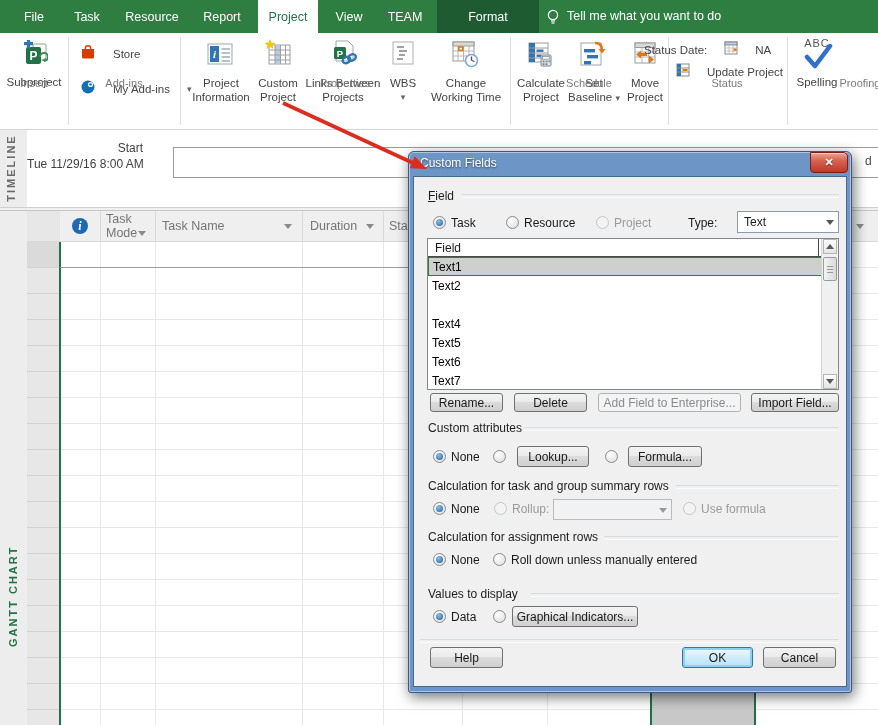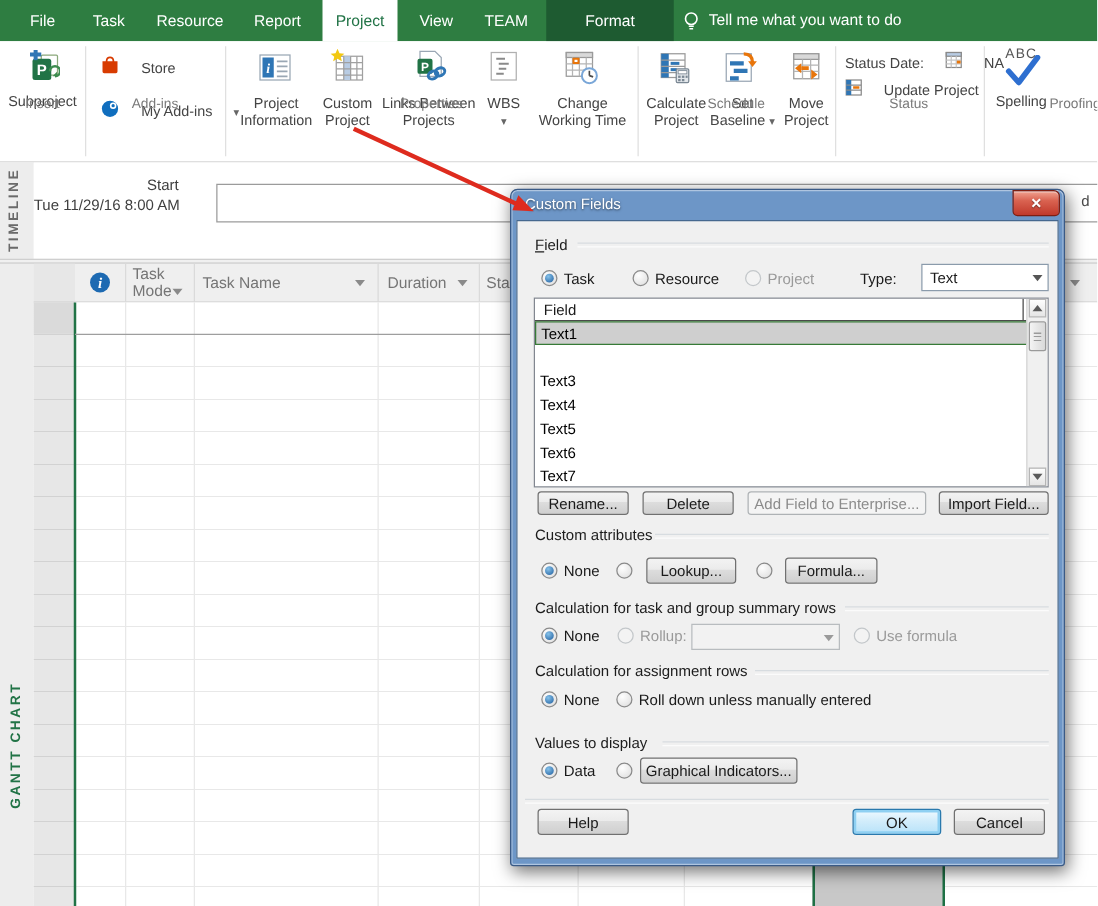--- a/index.html
+++ b/index.html
@@ -302,21 +302,21 @@
           <polygon points="23,19.5 18,15.5 18,23.5"></polygon>
         </g>
     </svg>
   </div>
   <div class="abs rlabel2 ctr" style="left:645px;top:76px;">
     <div>Move</div>
     <div>Project</div>
   </div>
   <div class="abs glabel ctr" style="left:589px;">Schedule</div>
 
-  <div class="abs smallrow" style="left:676px;top:41px;">
+  <div class="abs smallrow" style="left:644px;top:41px;">
     <span class="rlabel">Status Date:</span>
     <span><svg width="14" height="14" viewBox="0 0 14 14">
           <rect x="1" y="1" width="12" height="12" fill="#fff" stroke="#8a8a8a"></rect>
           <rect x="1" y="1" width="12" height="3" fill="#b8cce4" stroke="#8a8a8a"></rect>
           <g stroke="#c4c4c4" stroke-width="1">
             <line x1="1" y1="7" x2="13" y2="7"></line>
             <line x1="1" y1="10" x2="13" y2="10"></line>
             <line x1="5" y1="4" x2="5" y2="13"></line>
             <line x1="9" y1="4" x2="9" y2="13"></line>
           </g>
@@ -404,21 +404,21 @@
   <div class="abs dtext" style="left:688px;top:216px;">Type:</div>
   <div class="abs combo" style="left:737px;top:211px;width:102px;height:22px;">
     <span class="dtext" style="padding-left:6px;">Text</span>
     <span class="arr"></span>
   </div>
 
   <div class="abs list">
     <div class="lhdr">Field</div>
     <div class="lhdr-div"></div>
     <div class="litem sel" style="top:18px;">Text1</div>
-    <div class="litem" style="top:56px;">Text3</div>
+    <div class="litem" style="top:37px;">Text2</div>
     <div class="litem" style="top:75px;">Text4</div>
     <div class="litem" style="top:94px;">Text5</div>
     <div class="litem" style="top:113px;">Text6</div>
     <div class="litem" style="top:132px;">Text7</div>
 
     <div class="sbar">
       <div class="sbtn" style="top:0;">
           <span class="tri-up"></span>
         </div>
       <div class="sthumb"></div>

